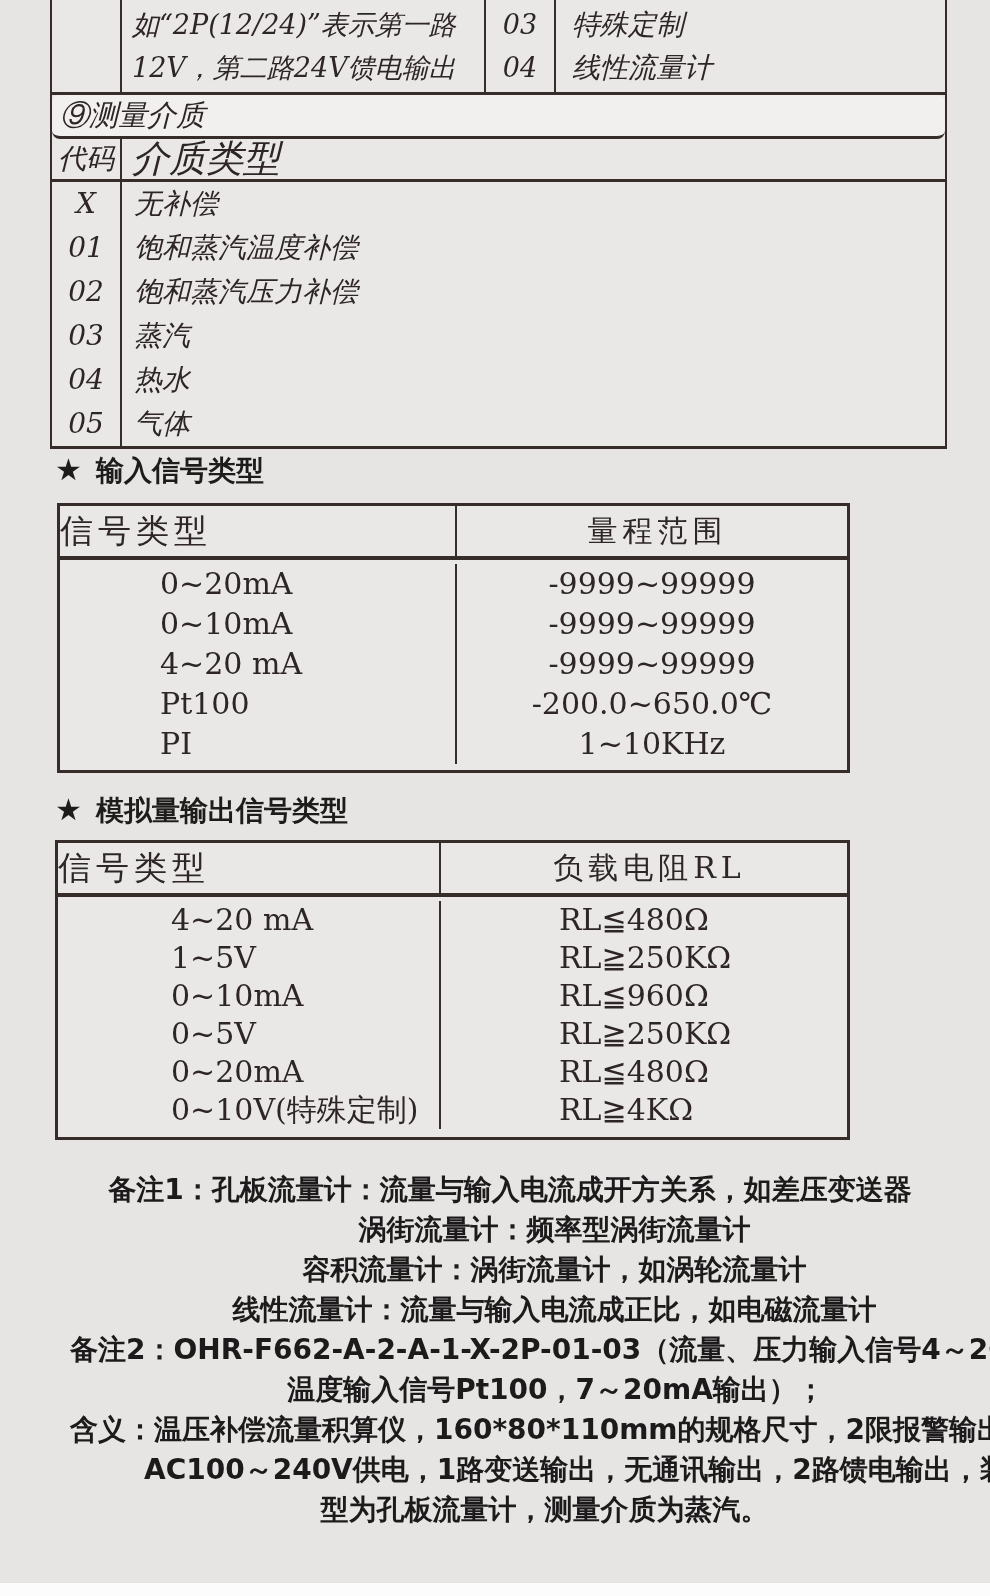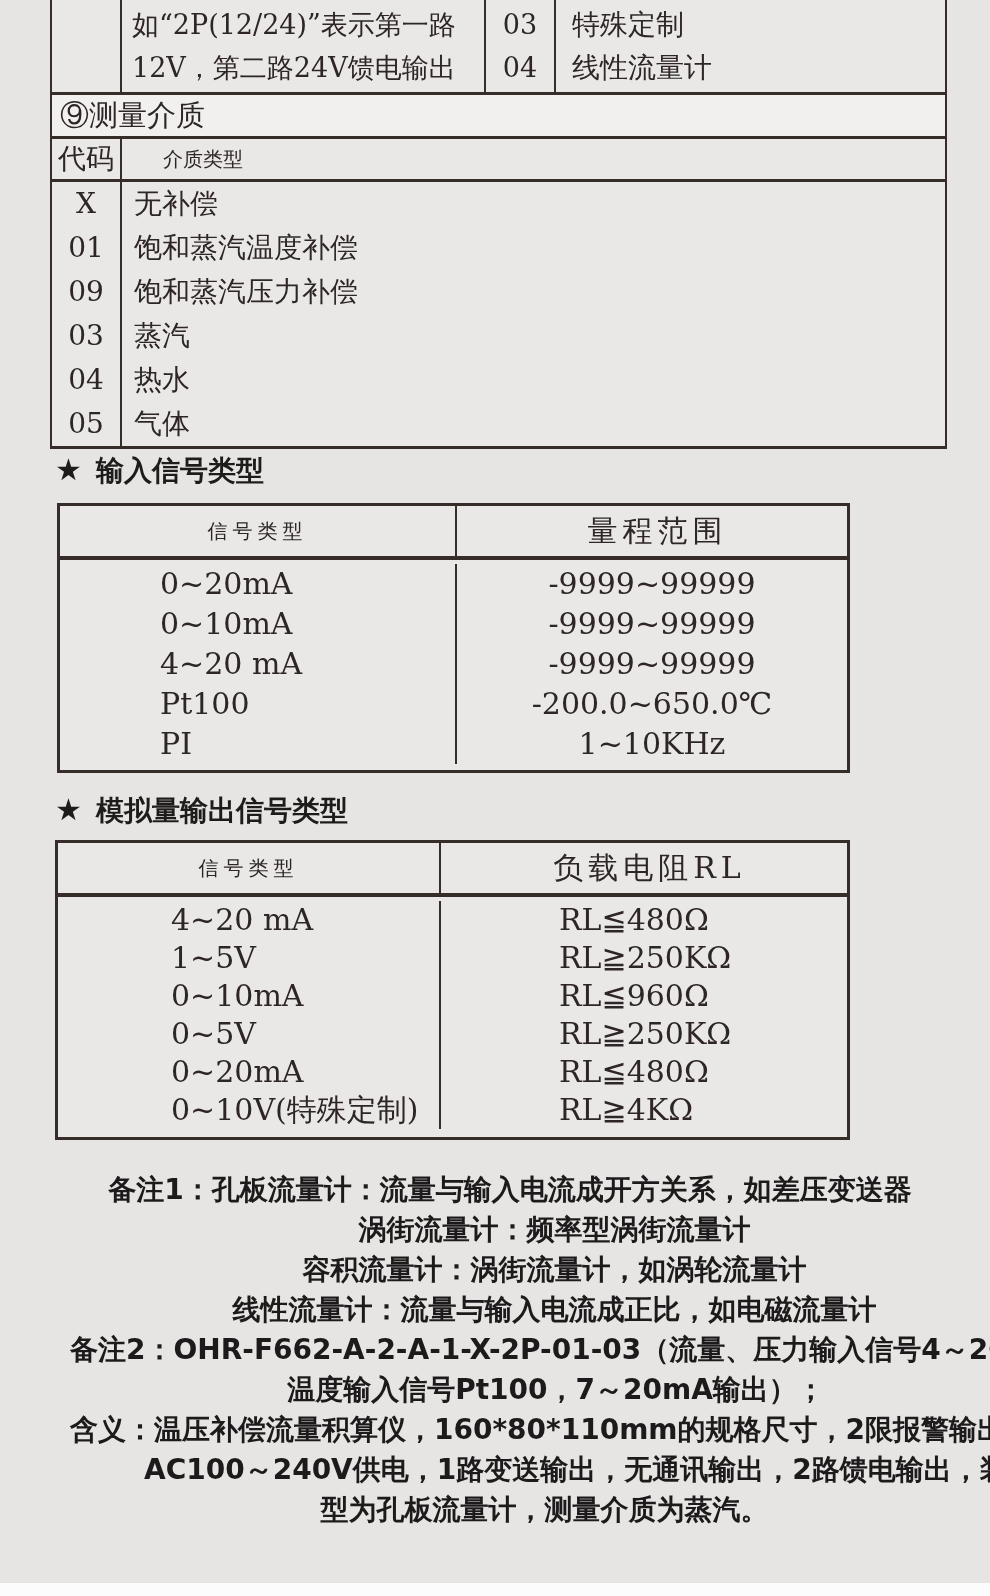--- a/index.html
+++ b/index.html
@@ -9,37 +9,37 @@
     font-family:"DejaVu Serif","Liberation Serif",serif;
     color:#2d2527;
     overflow:hidden;
   }
   .page{position:relative;width:990px;height:1596px;}
 
   
   .upper-block{
     position:absolute;left:50px;top:0;width:897px;
     border-left:2px solid #362c29;border-right:2px solid #362c29;
-    background:#eae8e6;box-sizing:border-box;
+    background:#eae8e6;box-sizing:border-box;font-style:italic;
   }
   .tf-row{display:flex;height:92px;border-bottom:3px solid #362c29;}
   .tf-col-a{width:70px;border-right:2px solid #362c29;box-sizing:border-box;}
   .tf-col-b{width:364px;border-right:2px solid #362c29;box-sizing:border-box;
             padding:3px 0 0 10px;font-size:27px;line-height:43px;white-space:nowrap;}
   .tf-col-c{width:70px;border-right:2px solid #362c29;box-sizing:border-box;
             text-align:center;padding-top:3px;font-size:27px;line-height:43px;}
   .tf-col-d{flex:1;padding:3px 0 0 16px;font-size:28px;line-height:43px;}
 
   .sec9{height:41px;line-height:41px;border-bottom:3px solid #362c29;
-        background:#f1f0ee;padding-left:8px;font-size:29px;}
+        background:#f1f0ee;padding-left:8px;font-size:29px;border-radius:8px;}
 
   .media-header{display:flex;height:40px;border-bottom:3px solid #362c29;}
   .media-header .code-cell{width:70px;border-right:2px solid #362c29;box-sizing:border-box;
         text-align:center;line-height:40px;font-size:28px;}
-  .media-header .label-cell{flex:1;padding-left:10px;line-height:40px;font-size:20px;margin-left:31px;}
+  .media-header .label-cell{flex:1;padding-left:10px;line-height:40px;font-size:37px;}
 
   .media-body{display:flex;border-bottom:3px solid #362c29;}
   .media-body .code-col{width:70px;border-right:2px solid #362c29;box-sizing:border-box;
         text-align:center;}
   .media-body .label-col{flex:1;padding-left:12px;border-radius:19px;}
   .media-line{height:44px;line-height:44px;font-size:28px;white-space:nowrap;}
 
   
   .sec-heading{
     position:absolute;left:55px;
@@ -51,21 +51,21 @@
   #h-output{top:792px;}
 
   
   .sig-table{
     position:absolute;border:3px solid #362c29;background:#eae8e6;box-sizing:border-box;
   }
   #input-table{left:57px;top:503px;width:793px;}
   #output-table{left:55px;top:840px;width:795px;}
   .sig-header{display:flex;border-bottom:4px solid #362c29;height:50px;}
   .sig-header .c1{border-right:2px solid #362c29;box-sizing:border-box;
-      text-align:center;line-height:50px;font-size:20px;letter-spacing:5px;}
+      text-align:left;line-height:50px;font-size:33px;letter-spacing:5px;}
   .sig-header .c2{flex:1;text-align:center;line-height:50px;font-size:30px;letter-spacing:5px;margin-left:11px;}
   .sig-body{display:flex;}
   .sig-body .c1{border-right:2px solid #362c29;box-sizing:border-box;}
   .sig-body .c2{flex:1;}
   #input-table .c1{width:397px;}
   #output-table .c1{width:383px;}
   .sig-line{height:40px;line-height:40px;font-size:30px;white-space:nowrap;}
   #input-table .sig-body{padding:4px 0 6px 0;}
   #input-table .c1 .sig-line{padding-left:100px;}
   #input-table .c2 .sig-line{text-align:center;}
@@ -115,21 +115,21 @@
 
     <div class="media-header">
       <div class="code-cell">代码</div>
       <div class="label-cell">介质类型</div>
     </div>
 
     <div class="media-body">
       <div class="code-col">
         <div class="media-line">X</div>
         <div class="media-line">01</div>
-        <div class="media-line">09</div>
+        <div class="media-line">02</div>
         <div class="media-line">03</div>
         <div class="media-line">04</div>
         <div class="media-line">05</div>
       </div>
       <div class="label-col">
         <div class="media-line">无补偿</div>
         <div class="media-line">饱和蒸汽温度补偿</div>
         <div class="media-line">饱和蒸汽压力补偿</div>
         <div class="media-line">蒸汽</div>
         <div class="media-line">热水</div>

